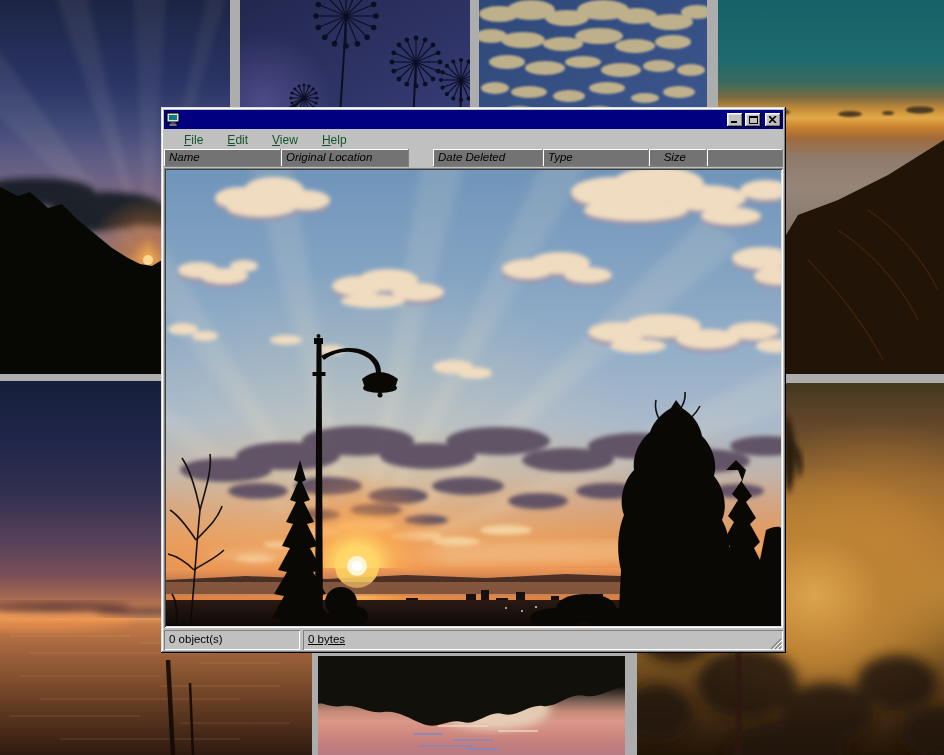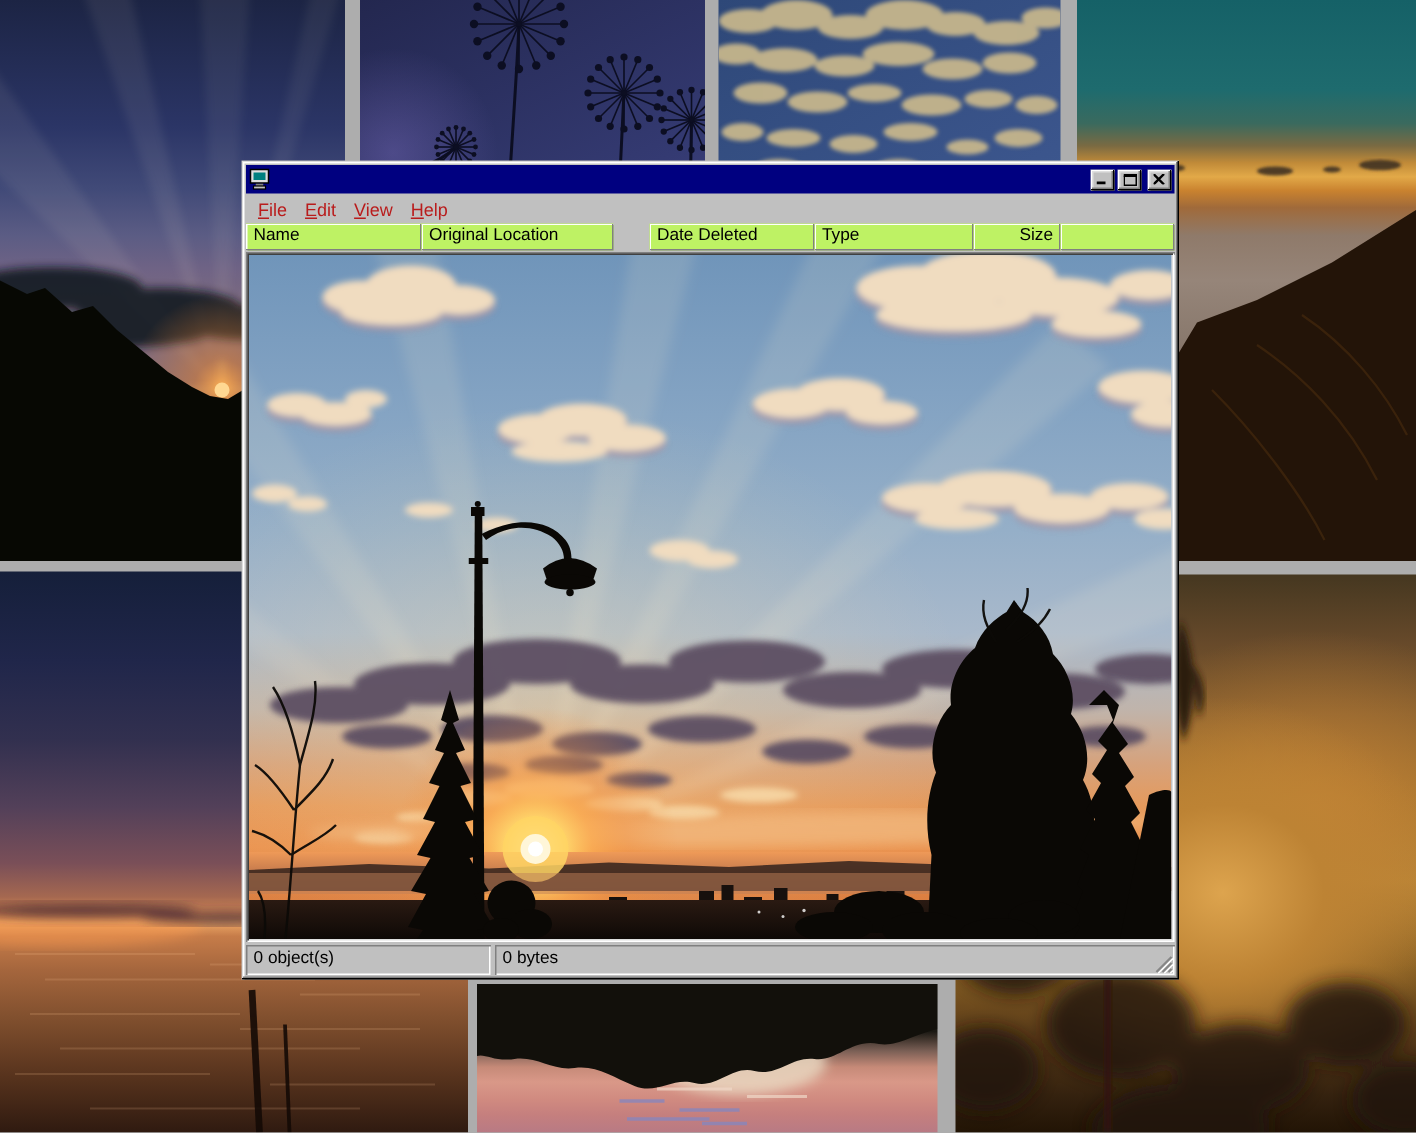--- a/index.html
+++ b/index.html
@@ -40,38 +40,38 @@
   .app-icon{width:16px;height:15px;flex:0 0 16px;}
   .title-text{flex:1;color:#fff;font-size:12px;font-weight:bold;line-height:18px;
      white-space:nowrap;overflow:hidden;}
   .win-buttons{display:flex;align-items:center;gap:2px;}
   .win-btn{width:16px;height:14px;background:#c0c0c0;border:0;padding:0;margin:0;
      display:flex;align-items:center;justify-content:center;
      box-shadow:inset -1px -1px 0 #000, inset 1px 1px 0 #fff,
                 inset -2px -2px 0 #808080, inset 2px 2px 0 #dfdfdf;}
   .win-btn.close{margin-left:2px;}
   .menubar{flex:0 0 19px;display:flex;align-items:center;padding:1px 2px 0 2px;}
-  .menu-item{font-size:12px;color:#b91c1c;padding:1px 6px;cursor:default;}
+  .menu-item{font-size:12px;color:#14532d;padding:1px 6px;cursor:default;margin-left:12px;}
   .headerrow{flex:0 0 18px;display:flex;}
-  .hcol{background:#bef264;font-size:11.5px;color:#000;padding:2px 4px 0 5px;
+  .hcol{background:#737373;font-size:11.5px;color:#000;padding:2px 4px 0 5px;
      box-sizing:border-box;white-space:nowrap;overflow:hidden;
-     box-shadow:inset -1px -1px 0 #808080, inset 1px 1px 0 #ffffff;}
+     box-shadow:inset -1px -1px 0 #808080, inset 1px 1px 0 #ffffff;font-style:italic;}
   .w-name{width:117px;} .w-loc{width:128px;} .w-date{width:110px;margin-left:24px;}
-  .w-type{width:106px;} .w-size{width:58px;text-align:right;padding-right:5px;}
+  .w-type{width:106px;} .w-size{width:58px;text-align:right;padding-right:21px;}
   .w-fill{flex:1;}
   .content{flex:1;position:relative;background:#9db3c8;margin-top:1px;
      box-shadow:inset 1px 1px 0 #808080, inset -1px -1px 0 #ffffff,
                 inset 2px 2px 0 #404040, inset -2px -2px 0 #dfdfdf;}
   .photo{position:absolute;inset:2px;overflow:hidden;}
   .photo svg{position:absolute;inset:0;display:block;}
   .statusbar{flex:0 0 20px;display:flex;gap:3px;padding-top:2px;position:relative;}
   .spanel{box-shadow:inset 1px 1px 0 #808080, inset -1px -1px 0 #ffffff;
      font-size:11.5px;color:#000;padding:3px 0 0 5px;box-sizing:border-box;
      white-space:nowrap;overflow:hidden;}
-  .sp1{width:163px;} .sp2{flex:1;}
+  .sp1{width:136px;} .sp2{flex:1;text-decoration:underline;}
   .grip{position:absolute;right:1px;bottom:1px;width:13px;height:13px;}
 </style>
 </head>
 <body>
 
 <div class="stage">
 
   <div class="tile" id="tileA">
     <svg viewBox="0 0 230 374" preserveAspectRatio="none">
       <defs>

